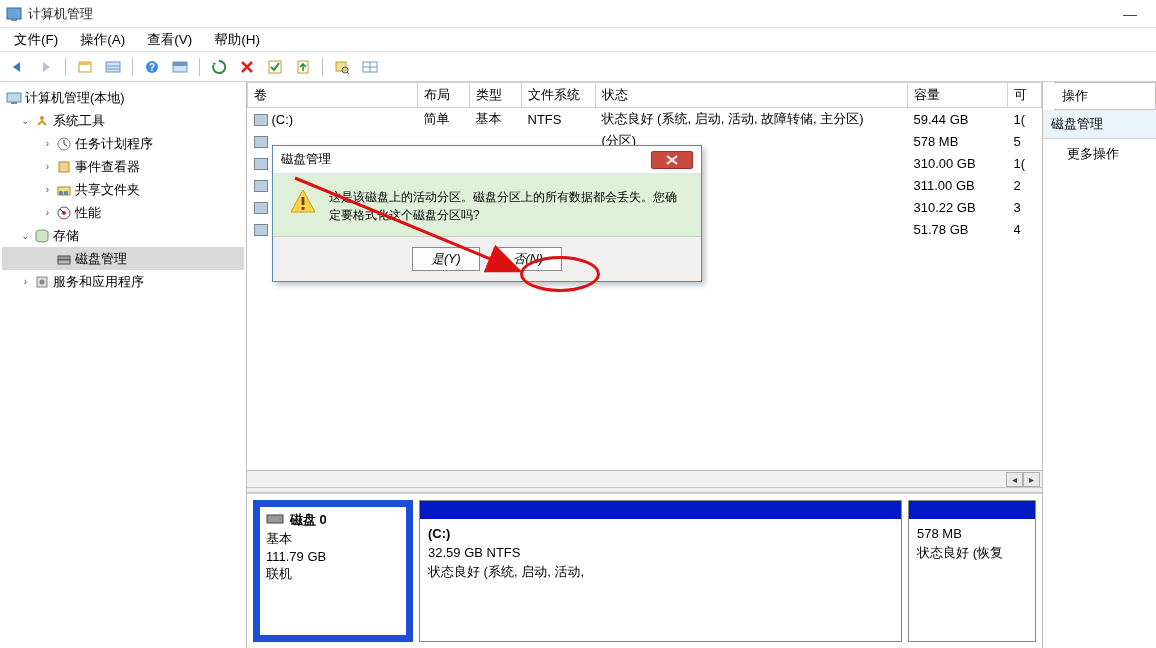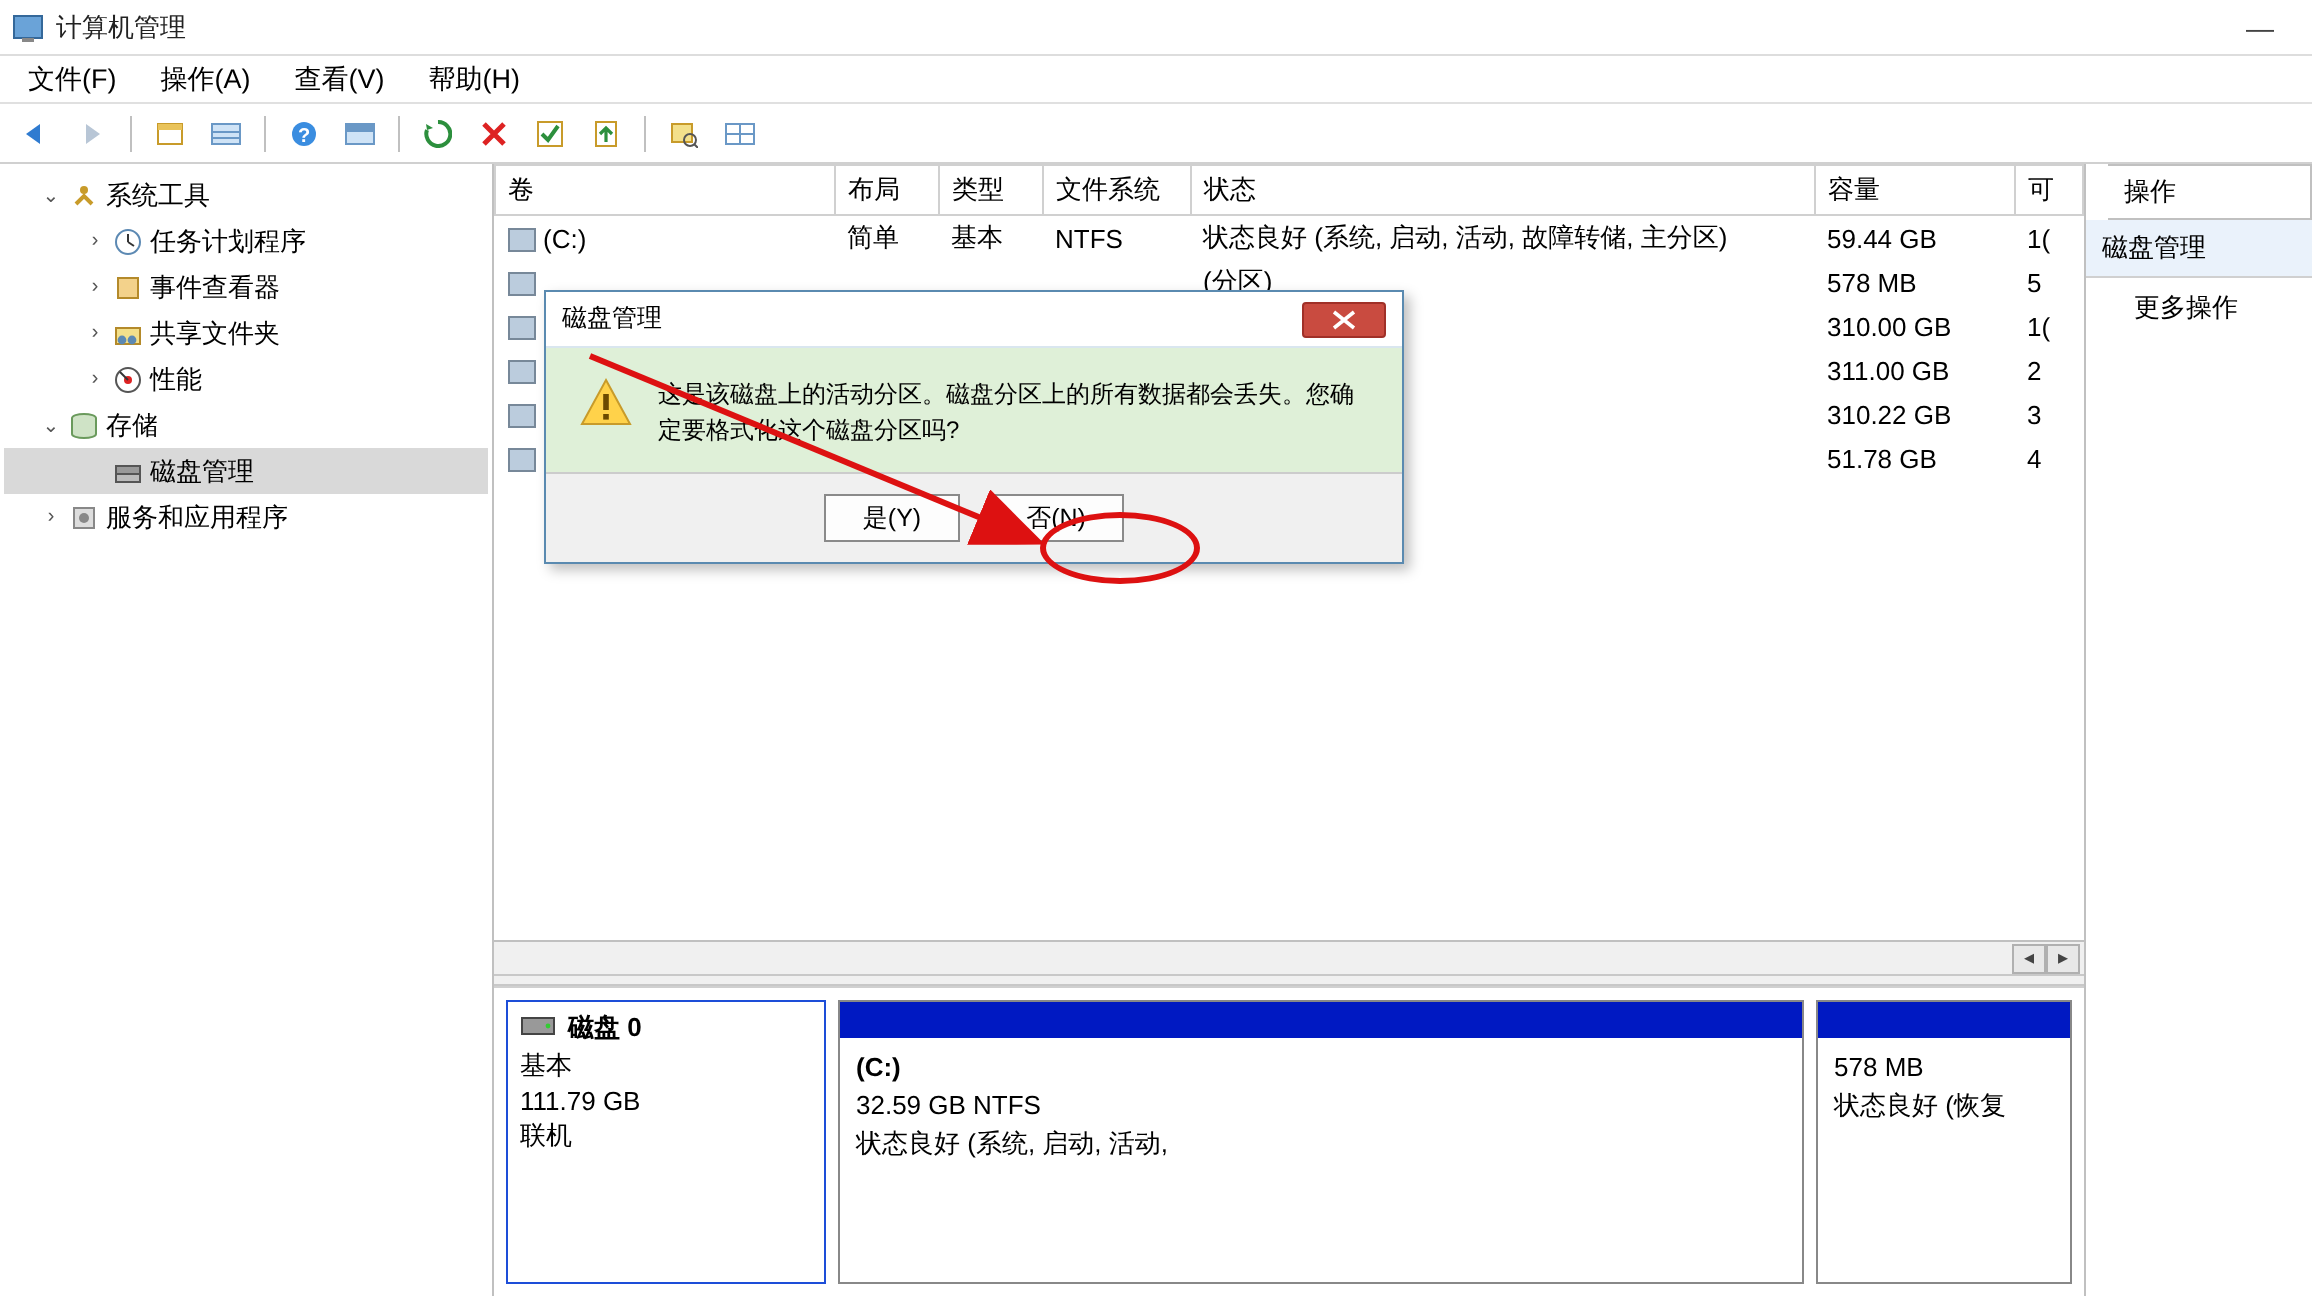--- a/index.html
+++ b/index.html
@@ -85,21 +85,21 @@
   .col-free { width: 34px; text-align:left; }
   .splitter {
     height: 6px; background: #f0f0f0; border-top:1px solid #c8c8c8; border-bottom:1px solid #c8c8c8;
   }
   .disk-graph {
     height: 155px; padding: 6px; display:flex; gap:6px;
     border-top: 1px solid #d0d0d0;
     align-items: stretch;
   }
   .disk-info {
-    width: 160px; padding: 4px 6px; border:1px solid #1d4ed8;
+    width: 160px; padding: 4px 6px; border:7px solid #1d4ed8;
     display:flex; flex-direction:column; gap:1px;
     background:#fff;
   }
   .disk-info .d-icon { display:flex; align-items:center; gap:6px; font-weight:bold; }
   .parts { flex:1; display:flex; gap:6px; }
   .part {
     display:flex; flex-direction:column; border:1px solid #888;
   }
   .part--hl { border:3px solid #093; }
   .part .p-stripe { height:18px; background:#0019c2; }
@@ -136,20 +136,21 @@
   .modal .m-body {
     background:#dff0d8; padding:14px 16px 12px 16px;
     display:flex; gap:12px; font-size:12px; line-height:1.5;
   }
   .modal .m-icon {
     width:28px;height:28px; flex-shrink:0;
   }
   .modal .m-btns {
     background:#f0f0f0; padding:10px; display:flex; justify-content:center; gap:14px;
     border-top:1px solid #ccc;
+    font-style:italic;
   }
   .modal .m-btn {
     min-width:68px; height:24px; padding:0 14px;
     border:1px solid #8a8a8a; background:#fdfdfd;
     display:flex;align-items:center;justify-content:center;
     font-size:12.5px;
   }
   
   .anno-arrow {
     position:absolute; z-index:60; pointer-events:none;
@@ -256,20 +257,29 @@
         <rect x="1" y="2" width="14" height="10" fill="#fff" stroke="#6a98c6"></rect>
         <line x1="8" y1="2" x2="8" y2="12" stroke="#6a98c6"></line>
         <line x1="1" y1="7" x2="15" y2="7" stroke="#6a98c6"></line>
       </svg>
     </span>
 </div>
 
 <div class="main">
 
   <div class="tree">
+    <div class="node lvl1">
+      <span class="icn">
+          <svg width="16" height="16">
+            <rect x="1" y="3" width="14" height="9" fill="#bcd8ee" stroke="#5c89b3"></rect>
+            <rect x="5" y="12" width="6" height="2" fill="#888"></rect>
+          </svg>
+        </span>
+      <span>计算机管理(本地)</span>
+    </div>
     <div class="node lvl2">
       <span class="exp">⌄</span>
       <span class="icn">
           <svg width="16" height="16">
             <path d="M4 12 L8 8 L12 12" stroke="#c89b2a" stroke-width="2" fill="none"></path>
             <circle cx="8" cy="5" r="2" fill="#c89b2a"></circle>
           </svg>
         </span>
       <span>系统工具</span>
     </div>

